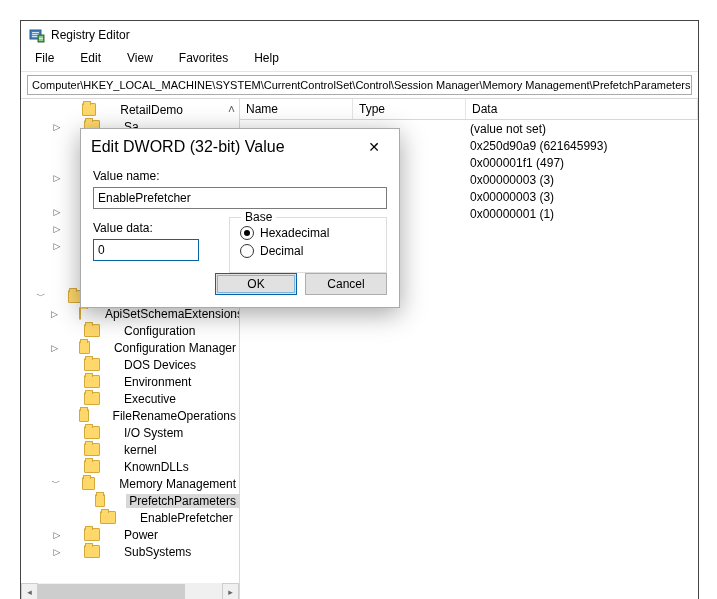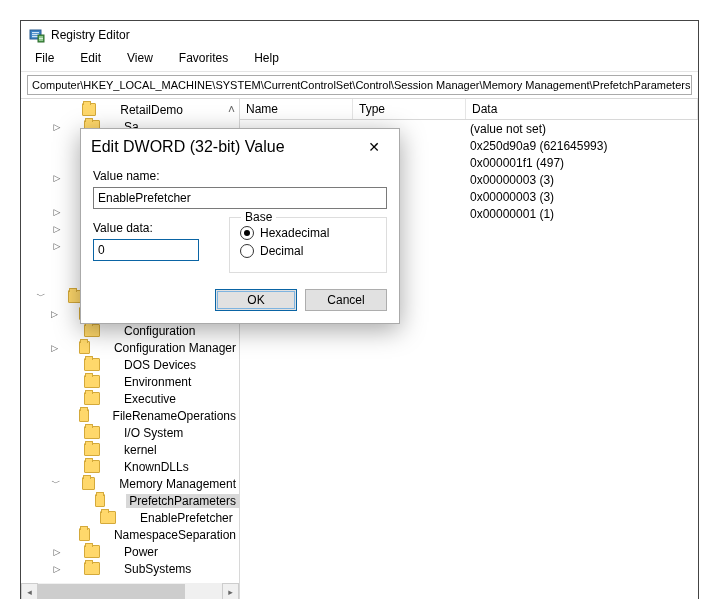--- a/index.html
+++ b/index.html
@@ -42,21 +42,21 @@
   .dlg-lbl{margin:4px 0 4px 0}
   .dlg-input{width:100%;box-sizing:border-box;border:1px solid #7a7a7a;padding:3px 4px;font-family:inherit;font-size:12px;height:22px;outline:none;background:#fff}
   .dlg-input.small{width:106px}
   .dlg-input.focus{border:1px solid #0a64a4}
   .dlg-row{display:flex;gap:30px;margin-top:8px}
   .grp{border:1px solid #ddd;padding:8px 10px 10px 10px;position:relative;width:140px}
   .grp .legend{position:absolute;top:-8px;left:11px;background:#fff;padding:0 4px}
   .radio{display:flex;align-items:flex-start;height:18px;gap:6px}
   .rbtn{width:12px;height:12px;border:1px solid #333;border-radius:50%;display:inline-flex;align-items:center;justify-content:center}
   .rbtn.on::after{content:"";width:6px;height:6px;background:#000;border-radius:50%}
-  .dlg-actions{display:flex;justify-content:flex-end;gap:8px;margin-top:16px}
+  .dlg-actions{display:flex;justify-content:flex-end;gap:8px;margin-top:0}
   .btn{min-width:82px;height:22px;border:1px solid #adadad;background:#e1e1e1;font:inherit;padding:0}
   .btn.default{border:1px solid #0a64a4;outline:1px solid #7eb4e0;outline-offset:-3px}
 </style>
 </head>
 <body>
 
 <div class="wrap">
 <div class="app">
 
   <div class="title">
@@ -261,27 +261,20 @@
                     </li>
                 <li>
                       <div class="row">
                         <span class="tw"></span>
                         <span class="fd"></span>
                         <span class="lbl">EnablePrefetcher</span>
                       </div>
                     </li>
               </ul>
             </li>
-            <li>
-                  <div class="row">
-                    <span class="tw"></span>
-                    <span class="fd"></span>
-                    <span class="lbl">NamespaceSeparation</span>
-                  </div>
-                </li>
             <li>
                   <div class="row">
                     <span class="tw">▷</span>
                     <span class="fd"></span>
                     <span class="lbl">Power</span>
                   </div>
                 </li>
             <li>
                   <div class="row">
                     <span class="tw">▷</span>

